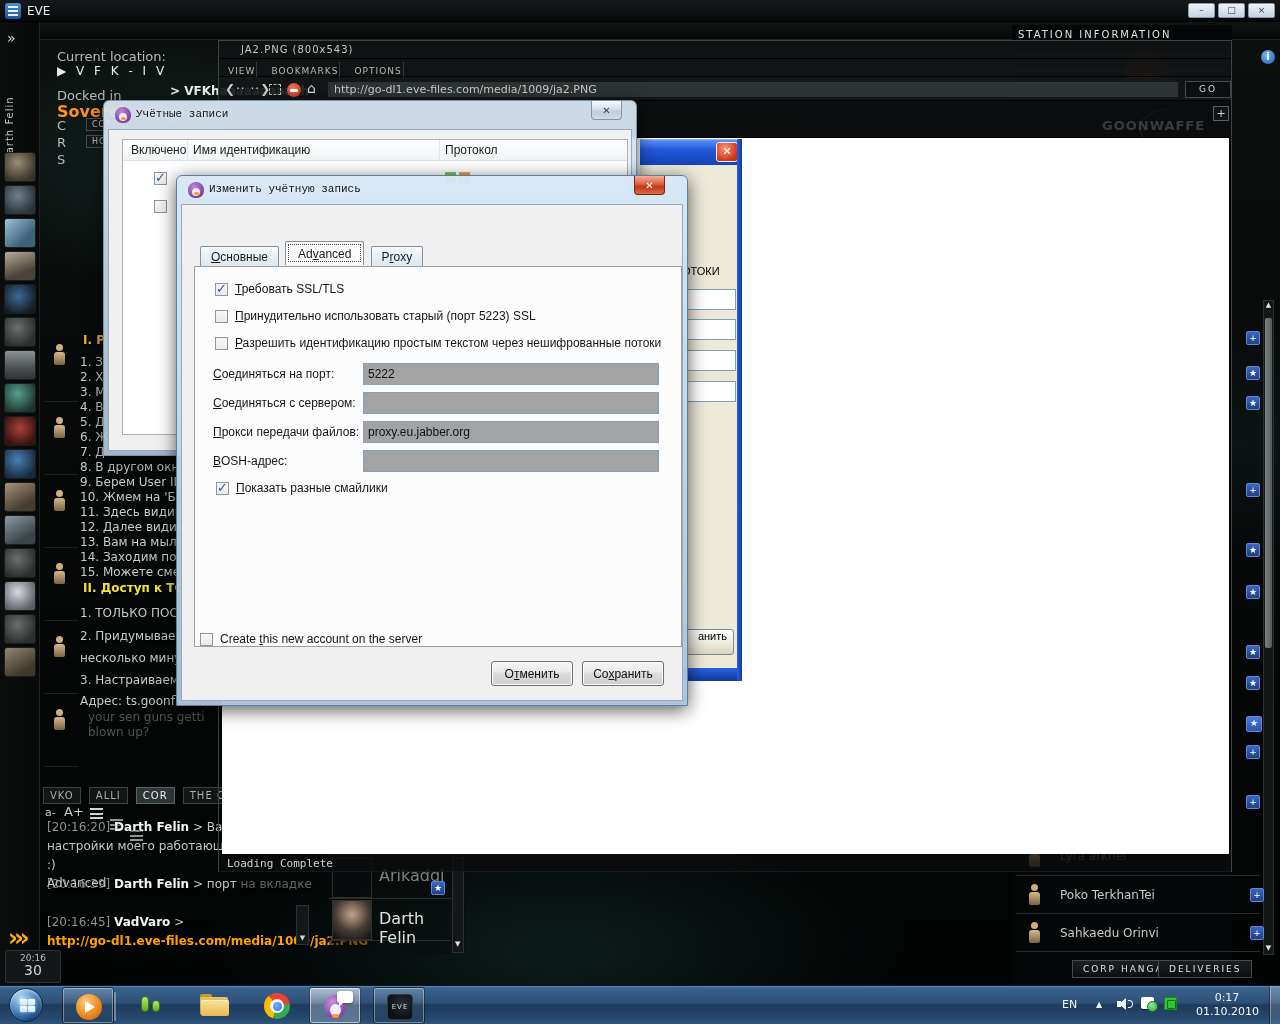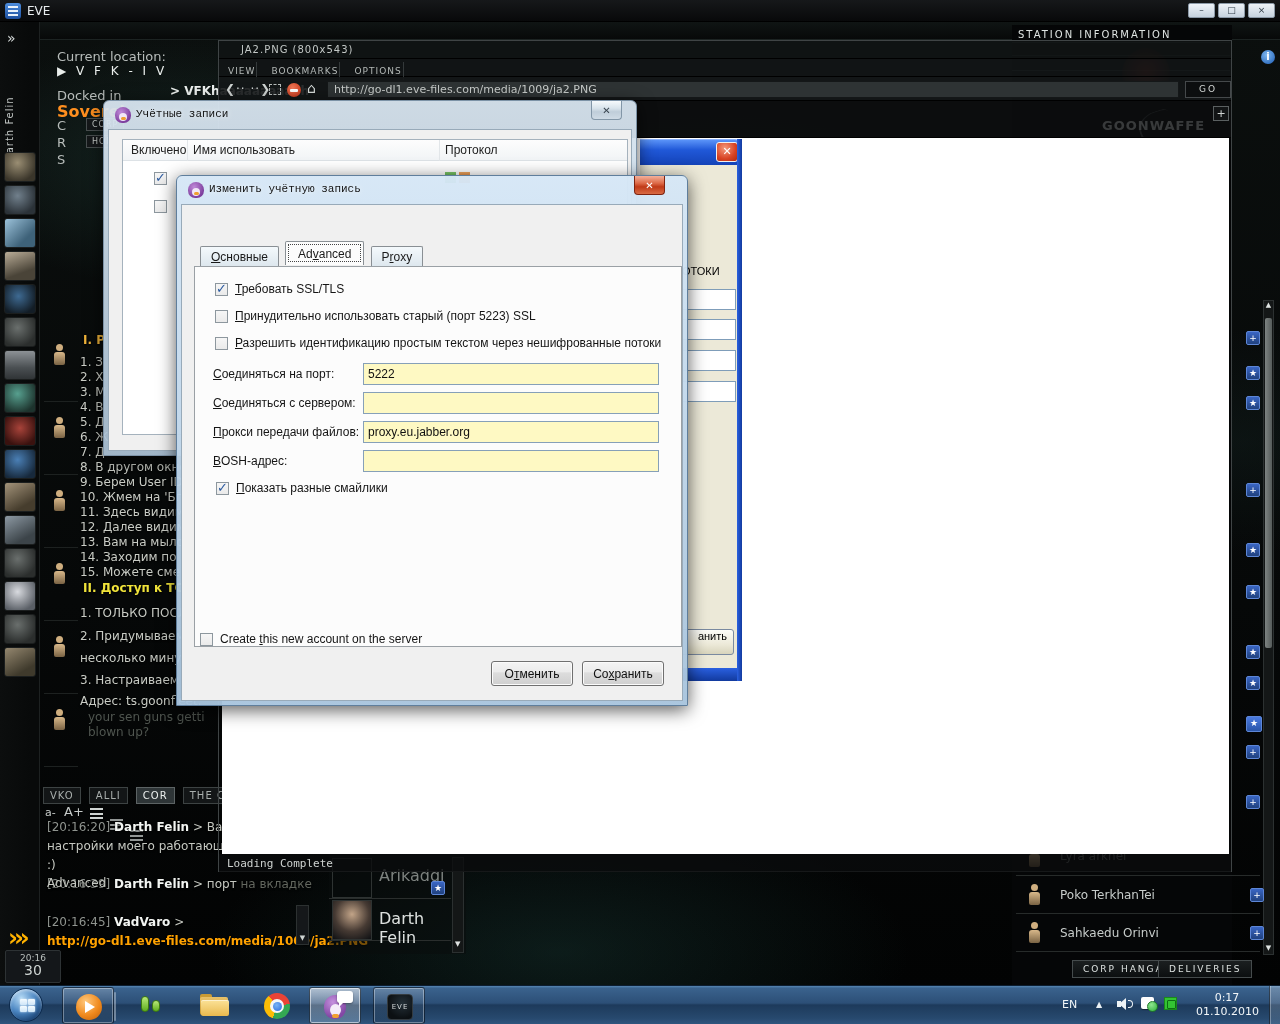--- a/index.html
+++ b/index.html
@@ -187,21 +187,21 @@
   .tab{display:inline-block;position:relative;top:3px;padding:3px 10px 3px 10px;margin-right:1px;font-family:"Liberation Sans",sans-serif;
        font-size:12px;color:#1a1a1a;background:linear-gradient(#f4f9fc,#dce6ed);border:1px solid #898f94;border-bottom:none;
        border-radius:2px 2px 0 0;}
   .tab.active{top:0;padding:5px 12px 4px 12px;background:#fcfcfc;z-index:3;outline:1px dotted #444;outline-offset:-4px;}
   .tabpanel{position:absolute;left:12px;top:61px;width:488px;height:381px;background:#fcfcfc;border:1px solid #9aa0a5;}
 
   
   .cb{position:absolute;width:13px;height:13px;background:linear-gradient(#f6f6f6,#eaeaea);border:1px solid #8d979e;}
   .cb.checked::after{content:"✓";position:absolute;left:0px;top:-3px;color:#2b5aa0;font-size:13px;font-weight:bold;}
   .opt-label{position:absolute;font-family:"Liberation Sans",sans-serif;font-size:12px;color:#151515;white-space:nowrap;}
-  .tb{position:absolute;height:22px;background:#fef9c3;border:1px solid #86a0b8;font-family:"Liberation Sans",sans-serif;
+  .tb{position:absolute;height:22px;background:#a3a3a3;border:1px solid #86a0b8;font-family:"Liberation Sans",sans-serif;
       font-size:12px;color:#111;padding:0 4px;}
   .btn7{position:absolute;width:82px;height:25px;background:linear-gradient(#f4f4f4,#ebebeb 45%,#dddddd 46%,#cfcfcf);
         border:1px solid #707070;border-radius:3px;font-family:"Liberation Sans",sans-serif;font-size:12px;color:#111;
         box-shadow:inset 0 0 0 1px #fbfbfb;}
 
   
   .taskbar{left:0;top:985px;width:1280px;height:39px;z-index:40;border-top:1px solid #0c1d30;
     background:linear-gradient(#5585b2 0%,#3a628d 6%,#2c4f77 45%,#1d3a5b 50%,#27496e 85%,#2f557e 100%);}
   .orb{position:absolute;left:9px;top:2px;width:34px;height:34px;border-radius:50%;border:1px solid #0d2b4e;
     background:radial-gradient(circle at 35% 28%,#b4d9f5,#4b86c2 45%,#173f6f 80%,#0d2849);box-shadow:inset 0 2px 3px rgba(255,255,255,.5);}
@@ -485,21 +485,21 @@
   </div>
 
   <div class="abs w7 inactive" style="left:103px;top:100px;width:534px;height:356px">
     <span class="pidgin-ico"></span>
     <span class="w7-titletext">Учётные записи</span>
     <button class="w7-close gray" style="right:14px;top:0">✕</button>
     <div class="w7-body">
       <div class="lv" style="left:13px;top:9px;width:506px;height:296px">
         <div class="lv-h">
           <span style="left:8px">Включено</span>
-          <span style="left:70px">Имя использовать</span>
+          <span style="left:70px">Имя идентификацию</span>
           <span style="left:322px">Протокол</span>
         </div>
         <div class="lv-sep" style="left:64px"></div>
         <div class="lv-sep" style="left:316px"></div>
         <span class="cb checked" style="left:31px;top:32px"></span>
         <span style="position:absolute;left:322px;top:32px;width:11px;height:11px;background:linear-gradient(#7ec86a,#3f9132)"></span>
         <span style="position:absolute;left:336px;top:32px;width:11px;height:11px;background:linear-gradient(#f0a860,#c86020)"></span>
         <span class="cb" style="left:31px;top:60px"></span>
       </div>
     </div>

